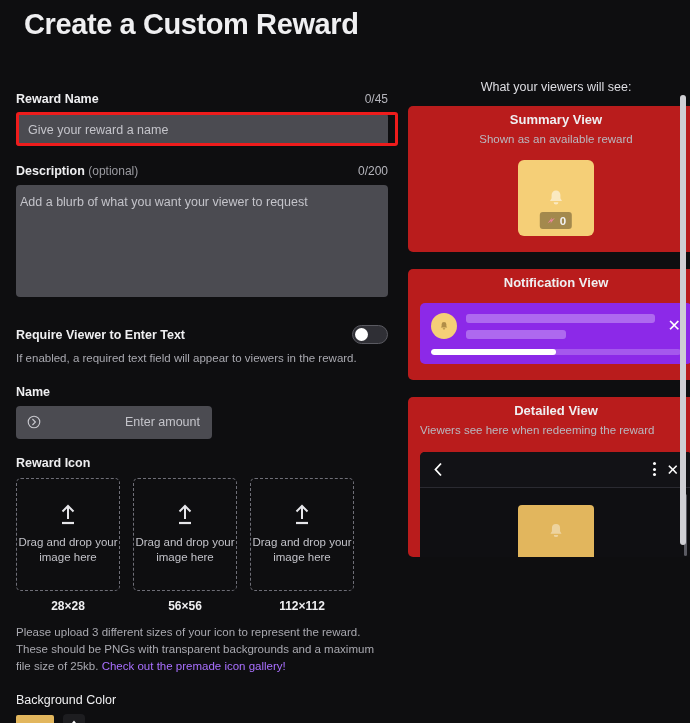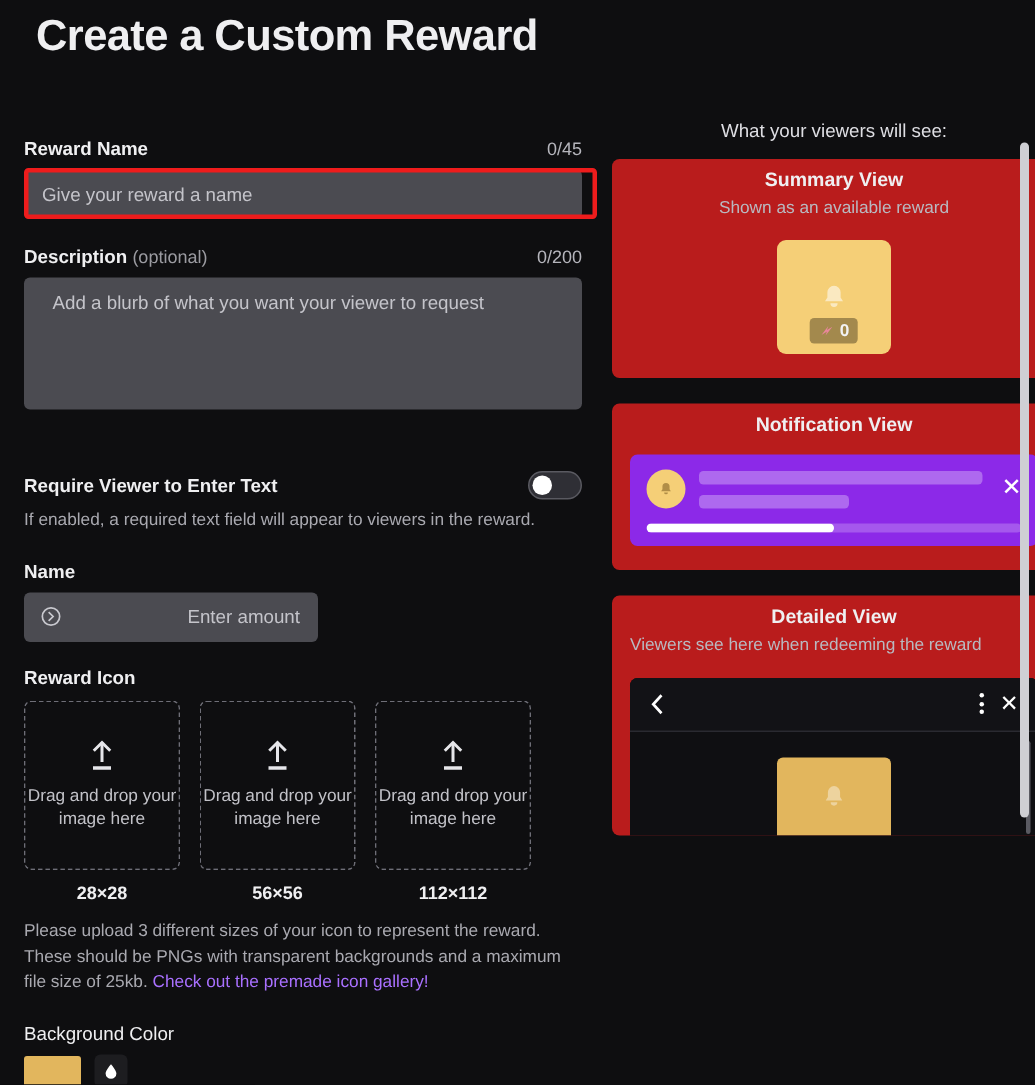--- a/index.html
+++ b/index.html
@@ -34,42 +34,42 @@
 
   .txt-input {
     width: 100%; height: 33px;
     background: #4b4b51; border: none; border-radius: 4px;
     color: #d9d9de; font-size: 12.5px;
     font-family: "Liberation Sans", sans-serif;
     padding: 0 12px;
   }
   .txt-input::placeholder { color: #c4c4ca; }
   .txt-area {
-    width: 100%; height: 88px;
+    width: 100%; height: 112px;
     background: #4b4b51; border: none; border-radius: 4px;
     color: #fde047; font-size: 12.5px;
     font-family: "Liberation Sans", sans-serif;
-    padding: 9px 19px; resize: none; line-height: 1.35;
+    padding: 9px 4px; resize: none; line-height: 1.35;
   }
   .txt-area::placeholder { color: #c4c4ca; }
 
   
   .annot-box {
     position: absolute; left: 16px; top: 112px;
     width: 382px; height: 34px;
     border: 3px solid #ee1c1c; border-radius: 3px;
     pointer-events: none;
   }
 
   .spacer-18 { height: 18px; }
 
   
   .toggle-row {
     display: flex; justify-content: space-between; align-items: center;
-    margin-top: 36px;
+    margin-top: 24px;
   }
   .toggle {
     width: 36px; height: 19px; border-radius: 10px;
     background: #2f2f35; border: 1px solid #5a5a61;
     position: relative; flex: none;
   }
   .toggle .knob {
     position: absolute; left: 2px; top: 2px;
     width: 13px; height: 13px; border-radius: 50%;
     background: #ffffff;

